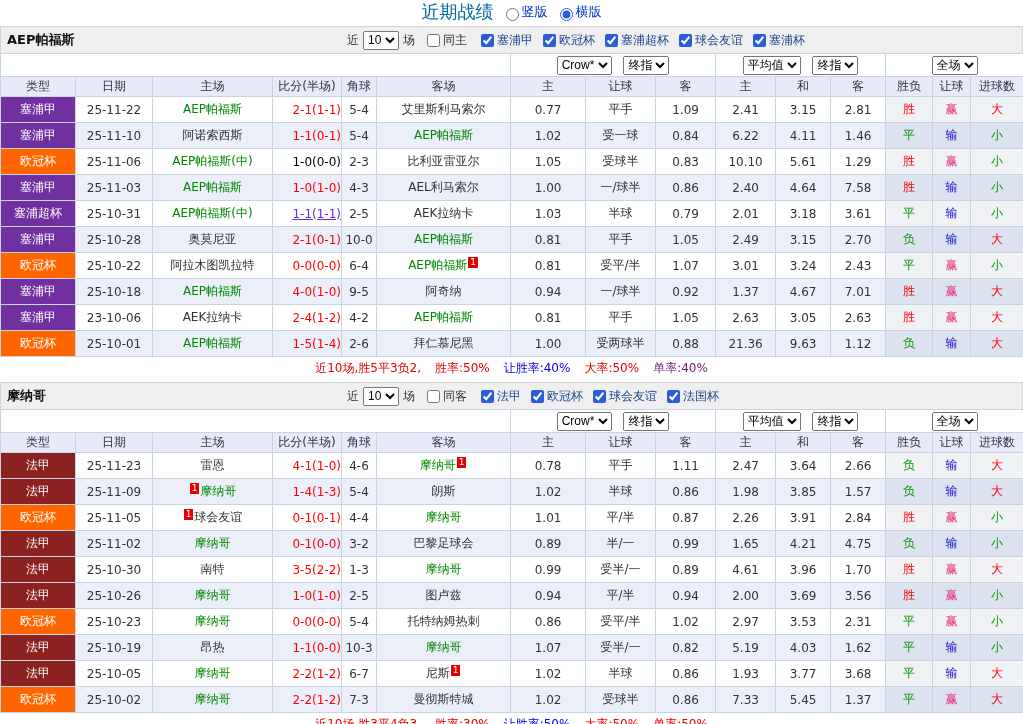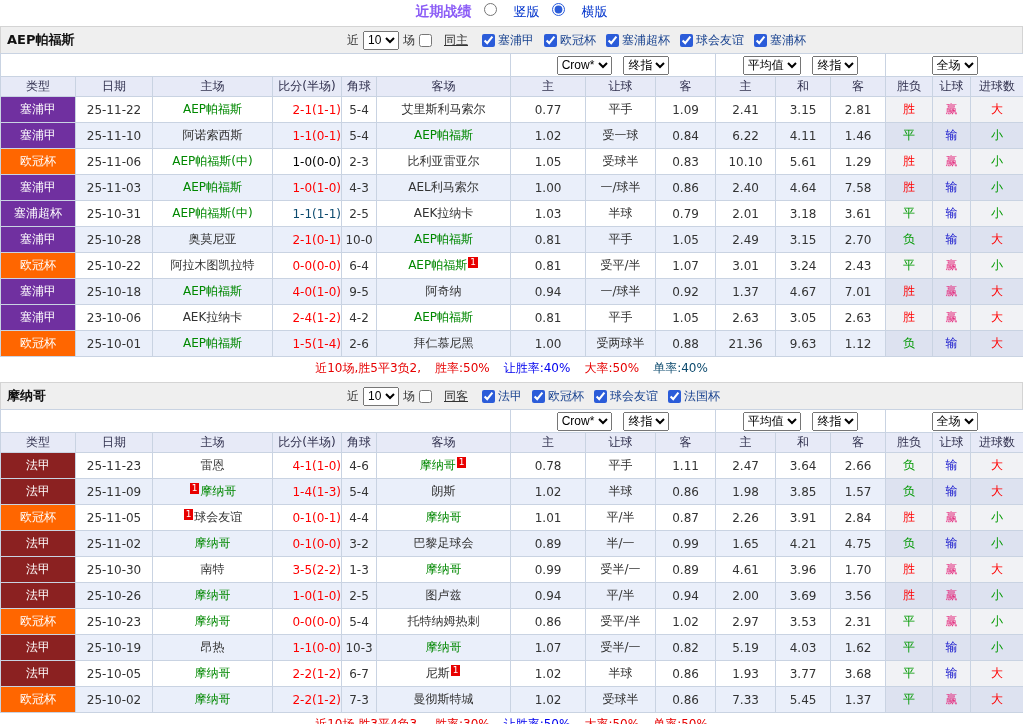--- a/index.html
+++ b/index.html
@@ -1,27 +1,27 @@
 <!DOCTYPE html>
 <html><head>
 <meta charset="utf-8">
 <style>
   *{box-sizing:border-box;}
   html,body{margin:0;padding:0;}
   body{width:1023px;font-family:"DejaVu Sans","Liberation Sans",sans-serif;font-size:12px;color:#333;background:#fff;}
   .topbar{height:24px;display:flex;align-items:center;justify-content:center;gap:12px;}
-  .topbar .title{font-size:14px;font-weight:bold;color:#8b5cf6;}
-  .radio-item{display:inline-flex;align-items:flex-start;gap:17px;color:#0033cc;font-size:13px;cursor:pointer;}
+  .topbar .title{font-size:18px;font-weight:normal;color:#0369a1;}
+  .radio-item{display:inline-flex;align-items:flex-end;gap:3px;color:#0033cc;font-size:13px;cursor:pointer;}
   input[type="radio"],input[type="checkbox"]{accent-color:#2b5cd9;margin:0;width:13px;height:13px;}
   .section{margin-top:2px;}
   .band{display:flex;align-items:center;height:27px;background:#efefef;border:1px solid #d4d4d4;border-bottom:0;padding:0 6px;}
   .team-title{font-weight:bold;font-size:13px;color:#111;width:340px;flex:none;}
   .filters{display:flex;align-items:center;gap:4px;color:#333;}
   .filters select{height:19px;font-size:12px;}
-  .venue{display:inline-flex;align-items:center;gap:12px;cursor:pointer;text-decoration:underline;}
+  .venue{display:inline-flex;align-items:center;gap:3px;margin-left:8px;cursor:pointer;}
   .lg-wrap{display:inline-flex;align-items:center;}
   .lg{display:inline-flex;align-items:center;gap:3px;margin-left:10px;color:#17418f;cursor:pointer;}
   table.grid{border-collapse:collapse;table-layout:fixed;width:1023px;}
   .grid th,.grid td{border:1px solid #c9d3e2;text-align:center;overflow:hidden;white-space:nowrap;padding:0;}
   .selects-row th{height:23px;background:#fff;font-weight:normal;}
   .selects-row select{height:19px;font-size:12px;margin:0 4px;}
   .labels-row th{height:20px;background:#e7eaf7;font-weight:normal;color:#30304e;}
   tbody td{height:26px;}
   tbody tr:nth-child(even){background:#eaeffa;}
   td.res{background:rgba(20,40,90,0.06);}
@@ -202,21 +202,21 @@
             <td>4.64</td>
             <td>7.58</td>
             <td class="res" style="color: rgb(255, 0, 0);">胜</td>
             <td class="res" style="color: rgb(20, 20, 204);">输</td>
             <td class="res" style="color: rgb(0, 153, 0);">小</td>
           </tr>
           <tr>
             <td class="league" style="background: rgb(112, 48, 160);">塞浦超杯</td>
             <td>25-10-31</td>
             <td class="team"><span style="color: rgb(0, 136, 0);">AEP帕福斯(中)</span></td>
-            <td class="score" style="color: #0c4a6e;">1-1(1-1)</td>
+            <td class="score" style="color: #6d28d9; text-decoration: underline;">1-1(1-1)</td>
             <td>2-5</td>
             <td class="team"><span>AEK拉纳卡</span></td>
             <td>1.03</td>
             <td>半球</td>
             <td>0.79</td>
             <td>2.01</td>
             <td>3.18</td>
             <td>3.61</td>
             <td class="res" style="color: rgb(0, 153, 0);">平</td>
             <td class="res" style="color: rgb(20, 20, 204);">输</td>
@@ -302,21 +302,21 @@
             <td>0.88</td>
             <td>21.36</td>
             <td>9.63</td>
             <td>1.12</td>
             <td class="res" style="color: rgb(0, 153, 0);">负</td>
             <td class="res" style="color: rgb(20, 20, 204);">输</td>
             <td class="res" style="color: rgb(255, 0, 0);">大</td>
           </tr>
         </tbody>
     </table>
-    <div class="sumline"><span class="seg" style="color: rgb(230, 0, 0);">近10场,胜5平3负2,</span><span class="seg" style="color: rgb(230, 0, 0);">胜率:50%</span><span class="seg" style="color: rgb(0, 0, 238);">让胜率:40%</span><span class="seg" style="color: rgb(230, 0, 0);">大率:50%</span><span class="seg" style="color: #0c4a6e;">单率:40%</span></div>
+    <div class="sumline"><span class="seg" style="color: rgb(230, 0, 0);">近10场,胜5平3负2,</span><span class="seg" style="color: rgb(230, 0, 0);">胜率:50%</span><span class="seg" style="color: rgb(0, 0, 238);">让胜率:40%</span><span class="seg" style="color: rgb(230, 0, 0);">大率:50%</span><span class="seg" style="color: #701a75;">单率:40%</span></div>
   </div>
 
   <div class="section">
     <div class="band">
       <span class="team-title">摩纳哥</span>
       <div class="filters">
         <span>近</span>
         <select><option>10</option></select>
         <span>场</span>
         <label class="venue">

